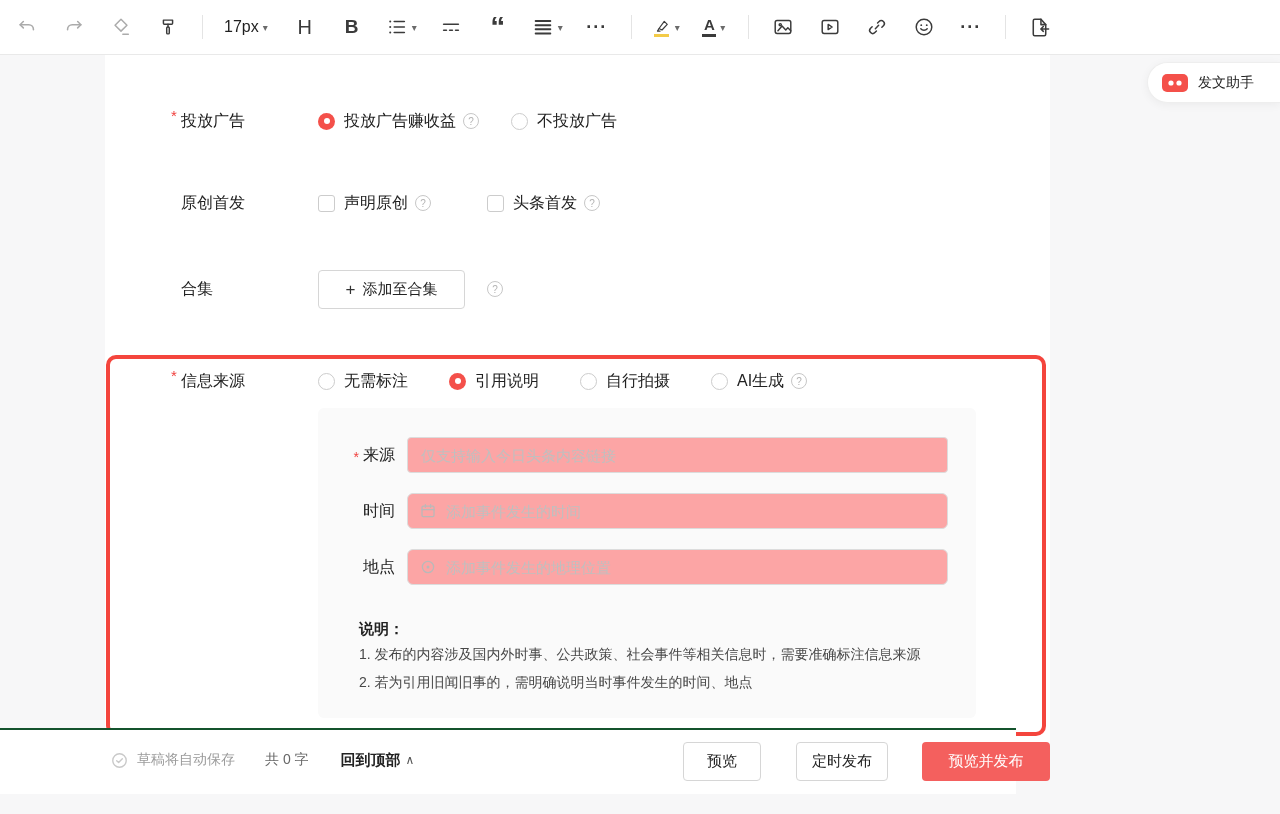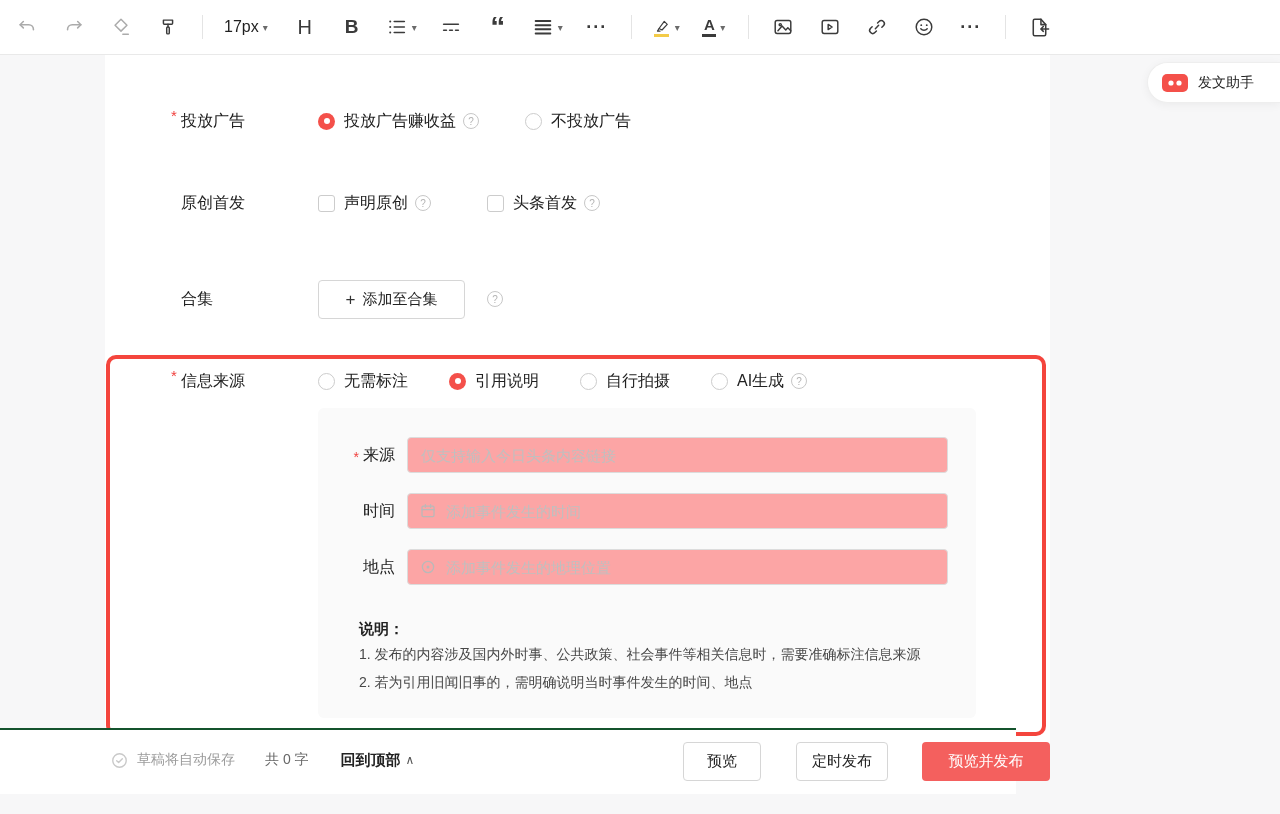--- a/index.html
+++ b/index.html
@@ -62,21 +62,21 @@
 
   .inner-panel { position:absolute; left:213px; top:353px; width:658px; height:310px;
     background:#fafafa; border-radius:6px; }
   .f-row { position:absolute; left:0; height:36px; }
   .f-label { position:absolute; left:0; top:0; width:77px; height:36px; display:flex;
     align-items:center; justify-content:flex-end; font-size:16px; color:#222; }
   .f-label .fstar { color:#f0413e; font-size:14px; margin-right:4px; margin-top:3px; }
   .f-input { position:absolute; left:89px; top:0; width:541px; height:36px;
     border:1px solid #dcdcdc; border-radius:4px; background:#fca5a5; font-size:15px; color:#333;
     padding-left:13px; outline:none; font-family:"Liberation Sans", sans-serif; }
-  .f-input.iconed { padding-left:38px; }
+  .f-input.iconed { padding-left:38px;border-radius:6px; }
   .f-input::placeholder { color:#bfbfbf; }
   .input-icon { position:absolute; left:101px; top:9px; color:#b9b9b9; pointer-events:none; }
   .notes-title { position:absolute; left:41px; top:204px; font-size:15px; font-weight:700; color:#222;margin-top:8px; }
   .note { position:absolute; left:41px; font-size:14px; color:#474747; }
 
   
   .footer { position:absolute; left:0; top:728px; width:1016px; height:66px; background:#fff;
     border-top:2px solid #14532d; }
   .footer-left { position:absolute; left:110px; top:0; height:60px; display:flex; align-items:center; }
   .autosave { font-size:14px; color:#9b9b9b; margin-left:8px; }
@@ -221,21 +221,21 @@
       <circle cx="18" cy="12" r="2.6" fill="#fff"></circle>
     </svg>
   <span class="label">发文助手</span>
 </div>
 
 <div class="content">
 
   <div class="form-row" style="top:48px">
     <span class="star">*</span>
     <span class="row-label">投放广告</span>
-    <div class="opts" style="gap:46px">
+    <div class="opts" style="gap:32px">
       <span class="opt">
         <span class="radio on"></span>
         <span class="txt">投放广告赚收益</span>
         <span class="help">?</span>
       </span>
       <span class="opt">
         <span class="radio off"></span>
         <span class="txt">不投放广告</span>
       </span>
     </div>
@@ -250,21 +250,21 @@
         <span class="help">?</span>
       </span>
       <span class="opt">
         <span class="checkbox"></span>
         <span class="txt">头条首发</span>
         <span class="help">?</span>
       </span>
     </div>
   </div>
 
-  <div class="form-row" style="top:225px;height:39px">
+  <div class="form-row" style="top:215px;height:39px">
     <span class="row-label" style="height:39px">合集</span>
     <div class="collection-btn">
       <span class="plus">+</span>
       <span>添加至合集</span>
     </div>
     <span class="help collection-help">?</span>
   </div>
 
   <div class="highlight-box"></div>
 

